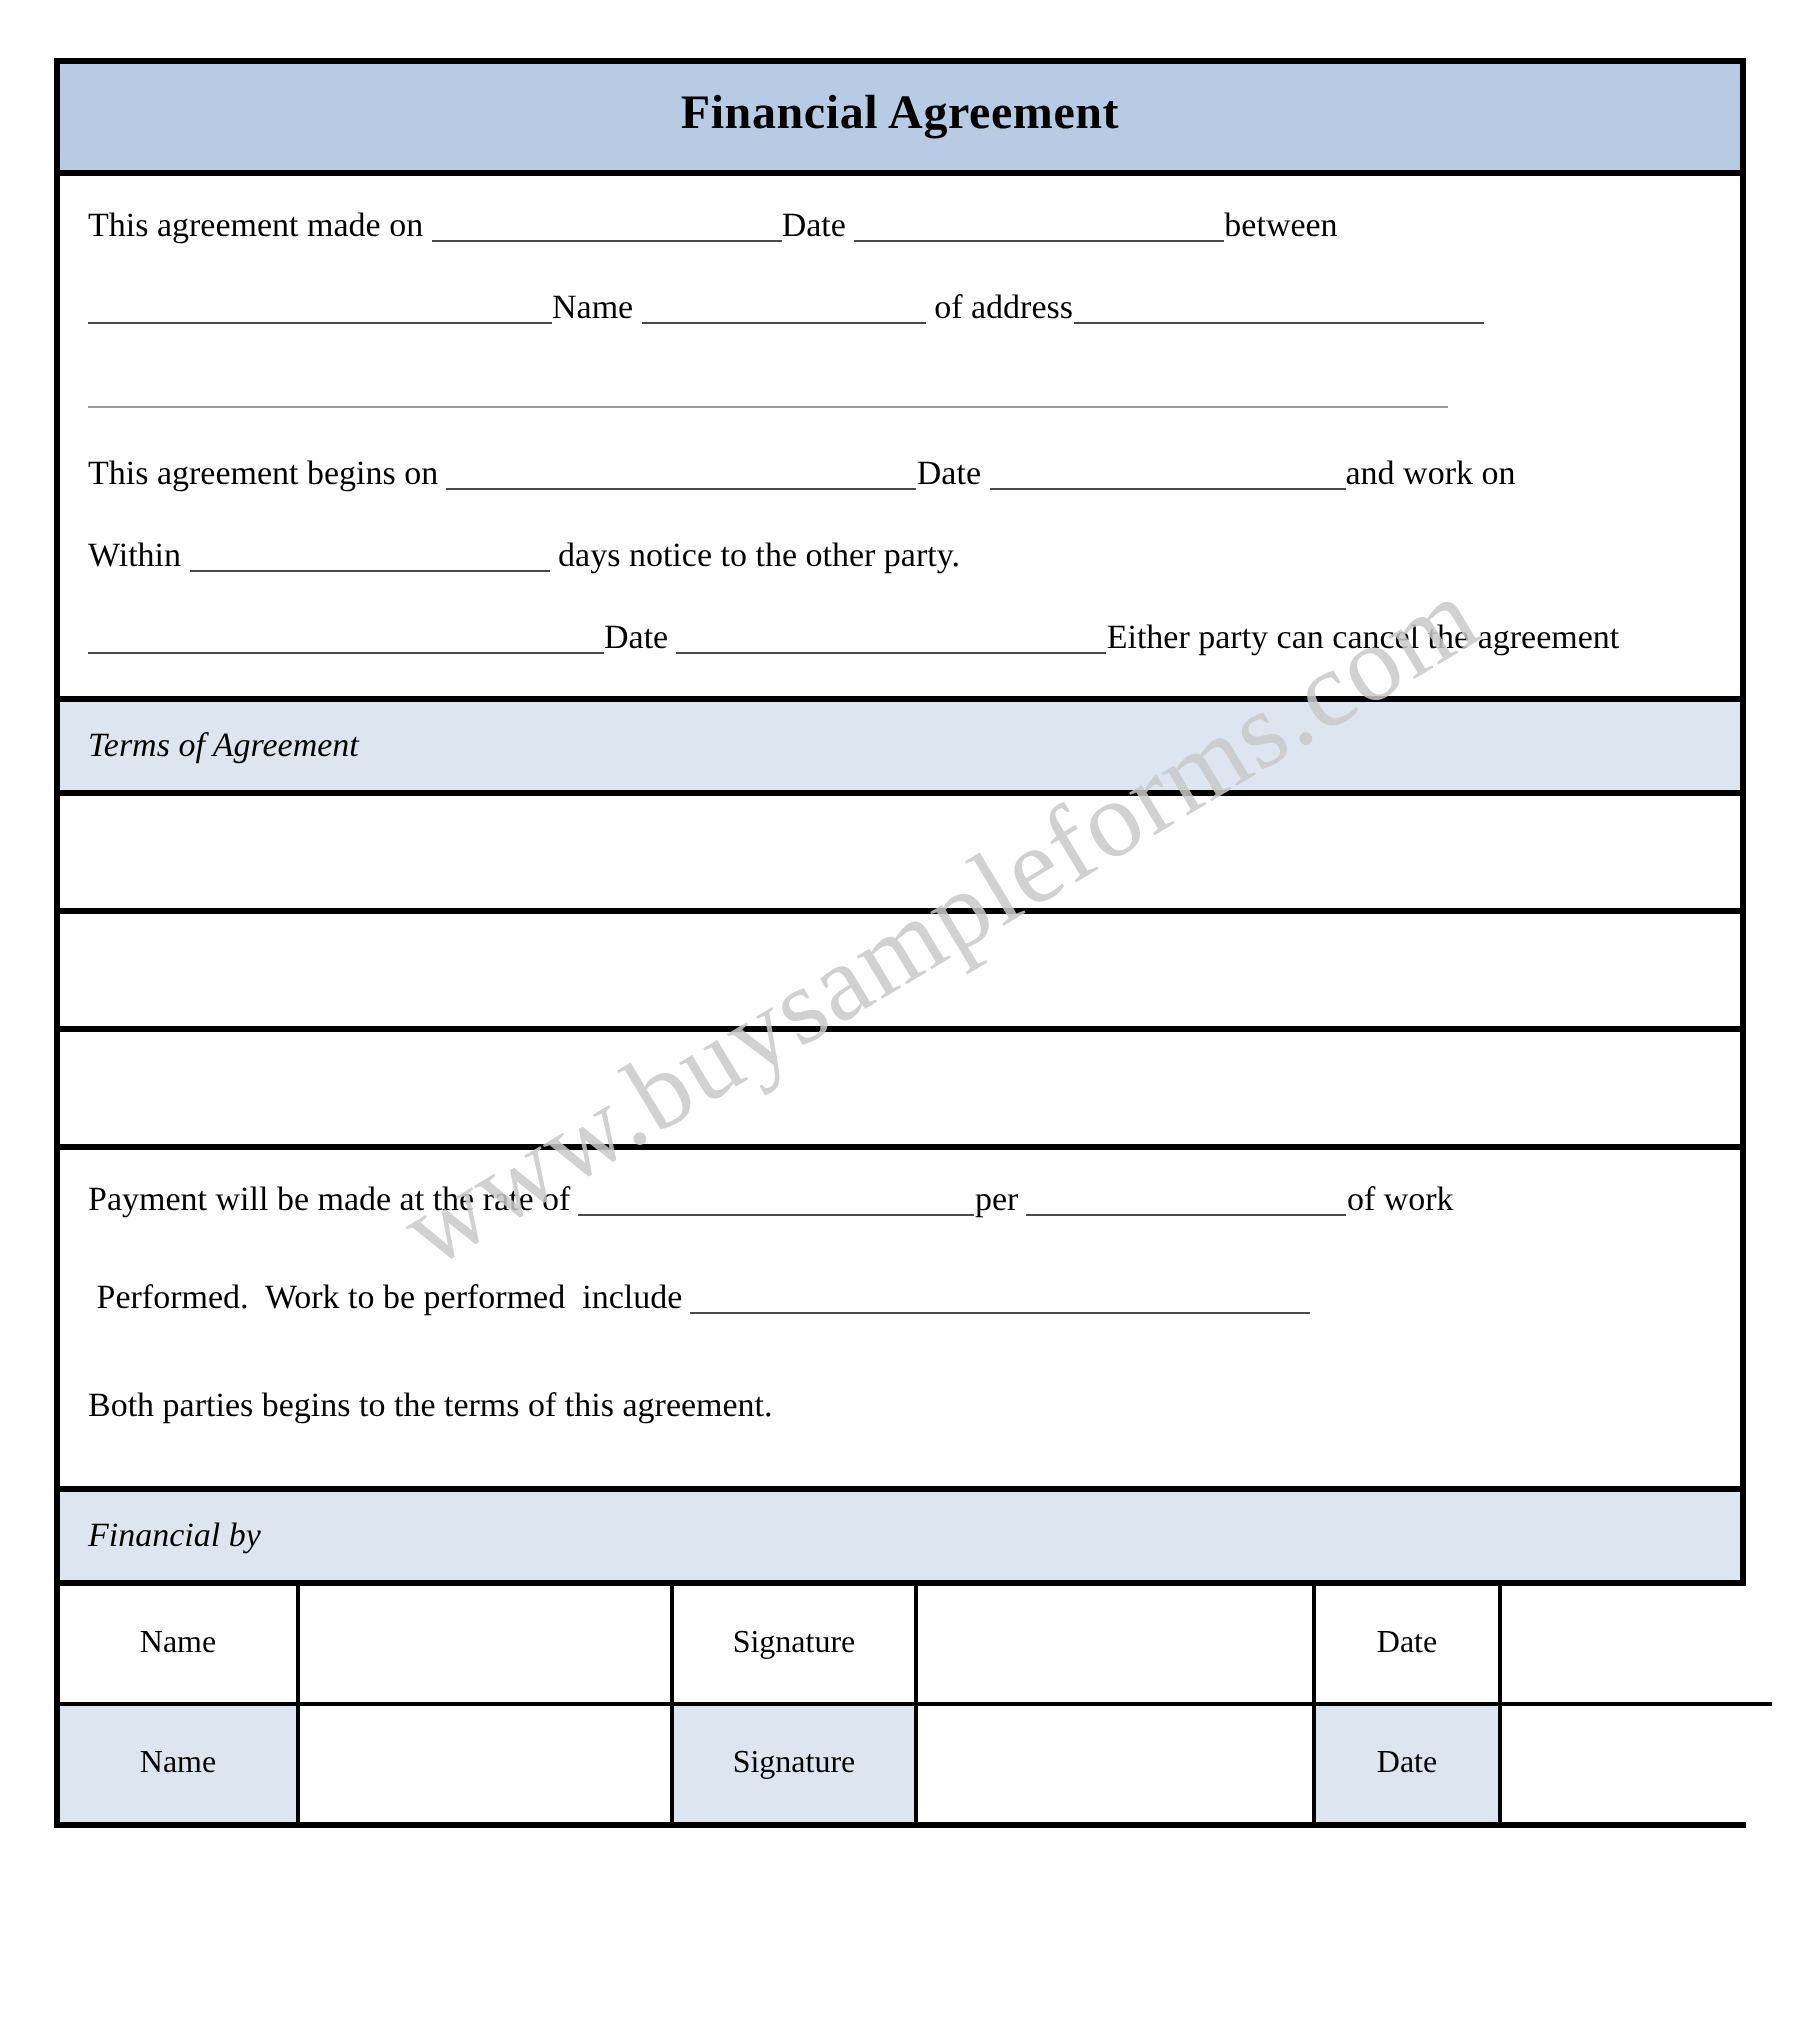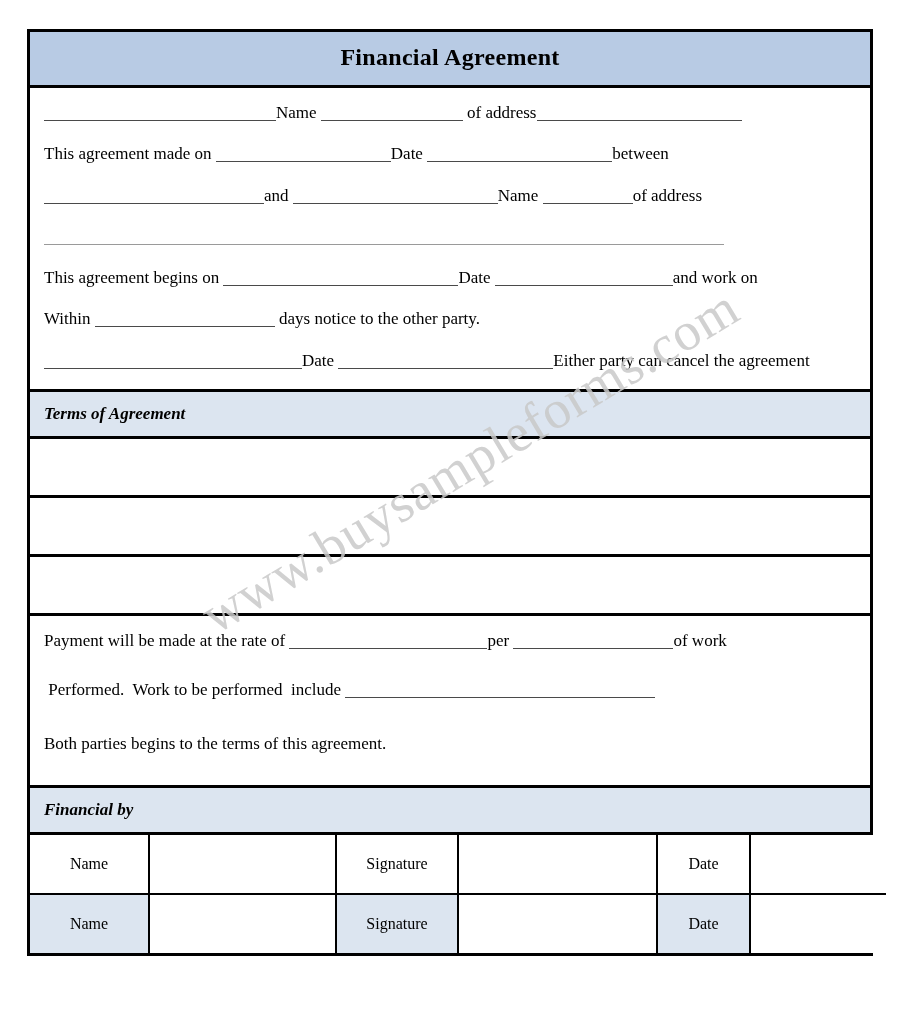--- a/index.html
+++ b/index.html
@@ -76,21 +76,21 @@
   }
   .band:last-child { border-bottom: none; }
 
   .section-head {
     background: #dce5f0;
     border-bottom: 3px solid #000000;
     padding: 12px 0 12px 14px;
   }
   .section-head .section-title {
     font-size: 17px;
-    font-weight: bold;
+    font-weight: normal;
     font-style: italic;
   }
 
   
   .para-block { padding: 14px 14px 18px 14px; }
 
   .line {
     font-size: 17px;
     line-height: 1.25;
     white-space: nowrap;
@@ -147,30 +147,27 @@
   <div class="form">
 
     <div class="title-bar">
       <span class="title">Financial Agreement</span>
     </div>
 
     <div class="band">
       <div class="para-block">
 
         <div class="line">
+          <span class="t">This agreement made on </span><span class="blank" style="width:175px"></span><span class="t">Date </span><span class="blank" style="width:185px"></span><span class="t">between</span>
+        </div>
+
+        <div class="line">
           <span class="blank" style="width:232px"></span><span class="t">Name </span><span class="blank" style="width:142px"></span><span class="t"> of address</span><span class="blank" style="width:205px"></span>
         </div>
 
-        <div class="line">
-          <span class="t">This agreement made on </span><span class="blank" style="width:175px"></span><span class="t">Date </span><span class="blank" style="width:185px"></span><span class="t">between</span>
-        </div>
-
-        <div class="line">
-          <span class="blank" style="width:220px"></span><span class="t">and </span><span class="blank" style="width:205px"></span><span class="t">Name </span><span class="blank" style="width:90px"></span><span class="t">of address</span>
-        </div>
 
         <div class="line">
           <span class="blank b-full" style="width:680px"></span>
         </div>
 
         <div class="line">
           <span class="t">This agreement begins on </span><span class="blank" style="width:235px"></span><span class="t">Date </span><span class="blank" style="width:178px"></span><span class="t">and work on</span>
         </div>
 
         <div class="line">

